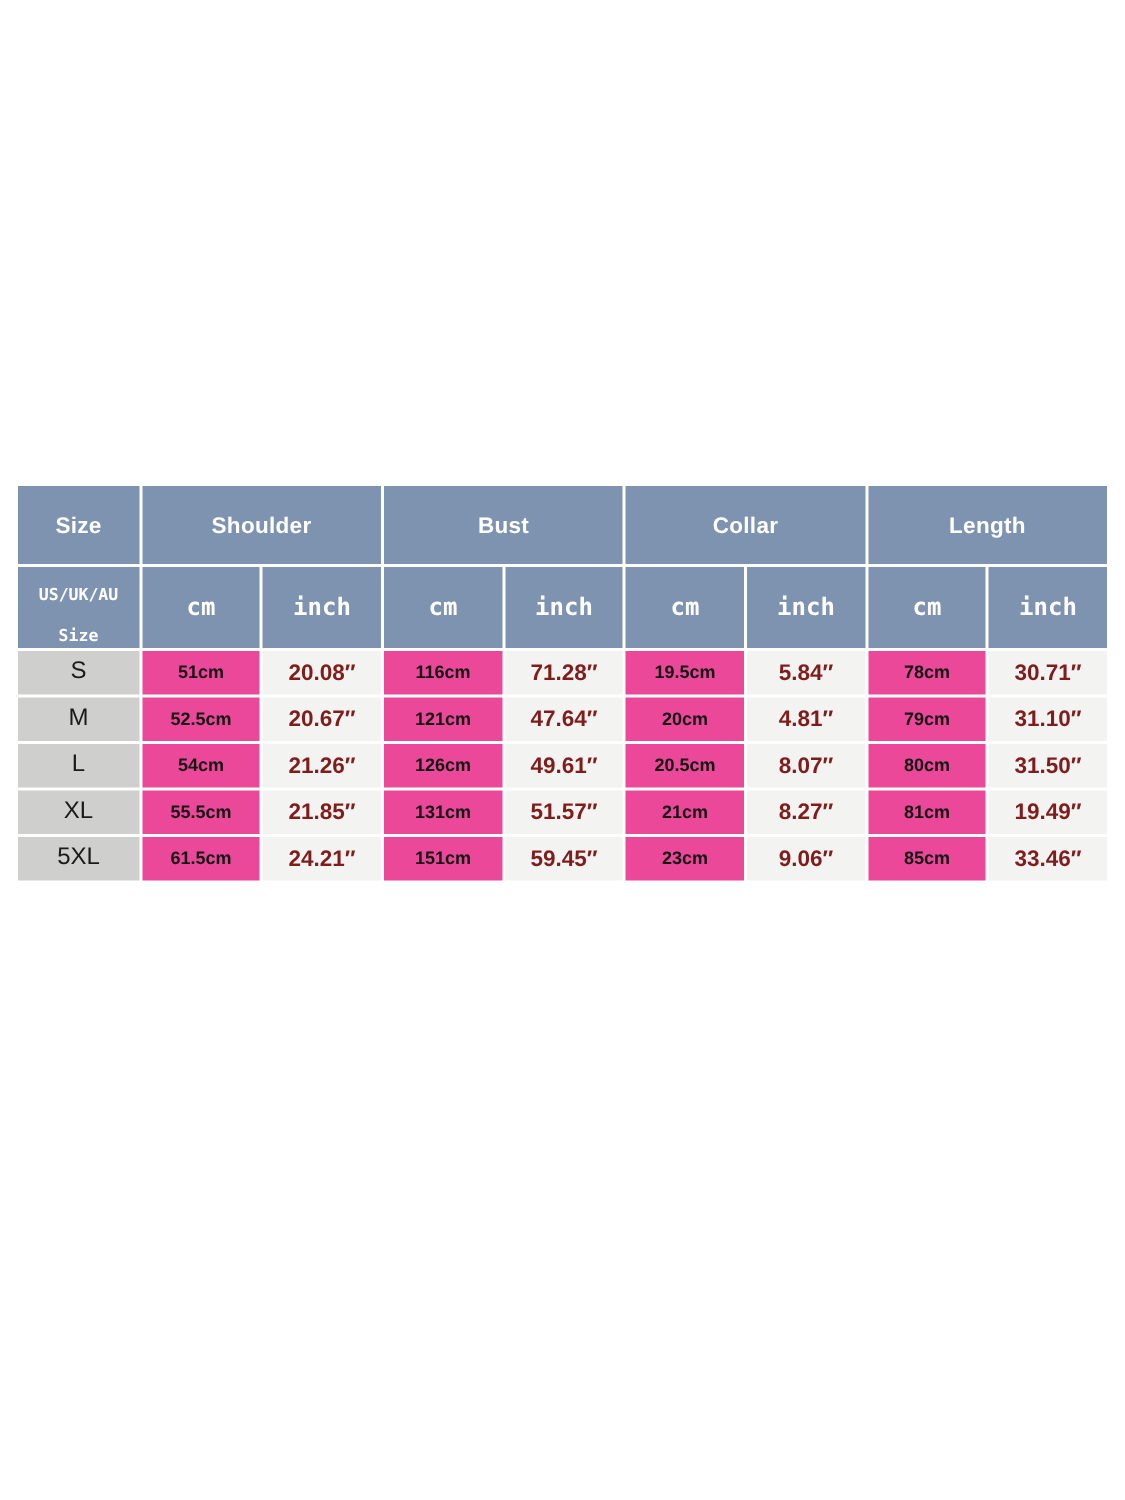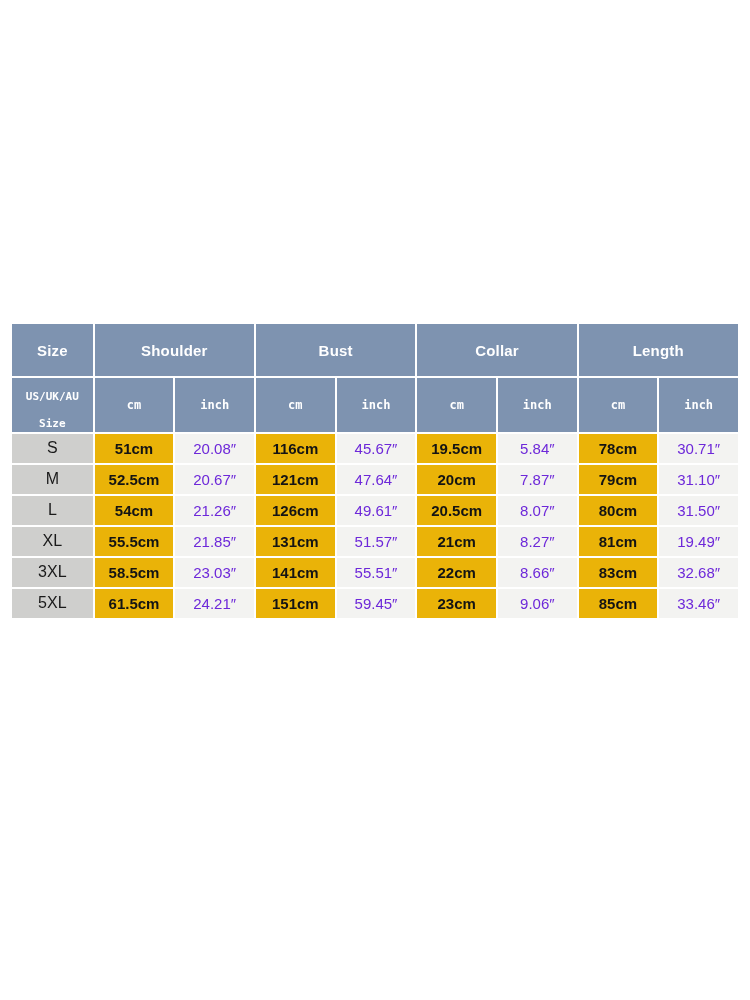--- a/index.html
+++ b/index.html
@@ -35,21 +35,21 @@
     height: 50px;
     vertical-align: middle;
     letter-spacing: 0.2px;
   }
 
   
   .hunit {
     background: #7e93b0;
     color: #ffffff;
     font-family: "DejaVu Sans Mono", "Liberation Mono", monospace;
-    font-size: 12px;
+    font-size: 16px;
     font-weight: bold;
     text-align: center;
     height: 42px;
     vertical-align: middle;
   }
   .hunit.sizelabel {
     font-size: 11px;
     line-height: 1.45;
     padding: 0 2px;
   }
@@ -62,30 +62,30 @@
     vertical-align: middle;
     text-align: center;
   }
 
   .c-size {
     background: #cfcfcd;
     color: #1a1a1a;
     font-size: 16px;
   }
   .c-cm {
-    background: #eab308;
+    background: #ec4899;
     color: #141414;
-    font-size: 15px;
+    font-size: 12px;
     font-weight: bold;
   }
   .c-inch {
     background: #f3f3f1;
-    color: #6d28d9;
+    color: #7f1d1d;
     font-size: 15px;
-    font-weight: normal;
+    font-weight: bold;
   }
 
   .col-size  { width: 80px; }
   .col-cm    { width: 78px; }
   .col-inch  { width: 78px; }
 </style>
 </head>
 <body>
 
 <table id="size-chart">
@@ -124,34 +124,34 @@
       <th class="hunit">inch</th>
     </tr>
   </thead>
 
   <tbody id="chart-body">
       <tr>
         <td class="c-size">S</td>
         <td class="c-cm">51cm</td>
         <td class="c-inch">20.08″</td>
         <td class="c-cm">116cm</td>
-        <td class="c-inch">45.67″</td>
+        <td class="c-inch">71.28″</td>
         <td class="c-cm">19.5cm</td>
         <td class="c-inch">5.84″</td>
         <td class="c-cm">78cm</td>
         <td class="c-inch">30.71″</td>
       </tr>
       <tr>
         <td class="c-size">M</td>
         <td class="c-cm">52.5cm</td>
         <td class="c-inch">20.67″</td>
         <td class="c-cm">121cm</td>
         <td class="c-inch">47.64″</td>
         <td class="c-cm">20cm</td>
-        <td class="c-inch">7.87″</td>
+        <td class="c-inch">4.81″</td>
         <td class="c-cm">79cm</td>
         <td class="c-inch">31.10″</td>
       </tr>
       <tr>
         <td class="c-size">L</td>
         <td class="c-cm">54cm</td>
         <td class="c-inch">21.26″</td>
         <td class="c-cm">126cm</td>
         <td class="c-inch">49.61″</td>
         <td class="c-cm">20.5cm</td>
@@ -164,31 +164,20 @@
         <td class="c-cm">55.5cm</td>
         <td class="c-inch">21.85″</td>
         <td class="c-cm">131cm</td>
         <td class="c-inch">51.57″</td>
         <td class="c-cm">21cm</td>
         <td class="c-inch">8.27″</td>
         <td class="c-cm">81cm</td>
         <td class="c-inch">19.49″</td>
       </tr>
       <tr>
-        <td class="c-size">3XL</td>
-        <td class="c-cm">58.5cm</td>
-        <td class="c-inch">23.03″</td>
-        <td class="c-cm">141cm</td>
-        <td class="c-inch">55.51″</td>
-        <td class="c-cm">22cm</td>
-        <td class="c-inch">8.66″</td>
-        <td class="c-cm">83cm</td>
-        <td class="c-inch">32.68″</td>
-      </tr>
-      <tr>
         <td class="c-size">5XL</td>
         <td class="c-cm">61.5cm</td>
         <td class="c-inch">24.21″</td>
         <td class="c-cm">151cm</td>
         <td class="c-inch">59.45″</td>
         <td class="c-cm">23cm</td>
         <td class="c-inch">9.06″</td>
         <td class="c-cm">85cm</td>
         <td class="c-inch">33.46″</td>
       </tr>

